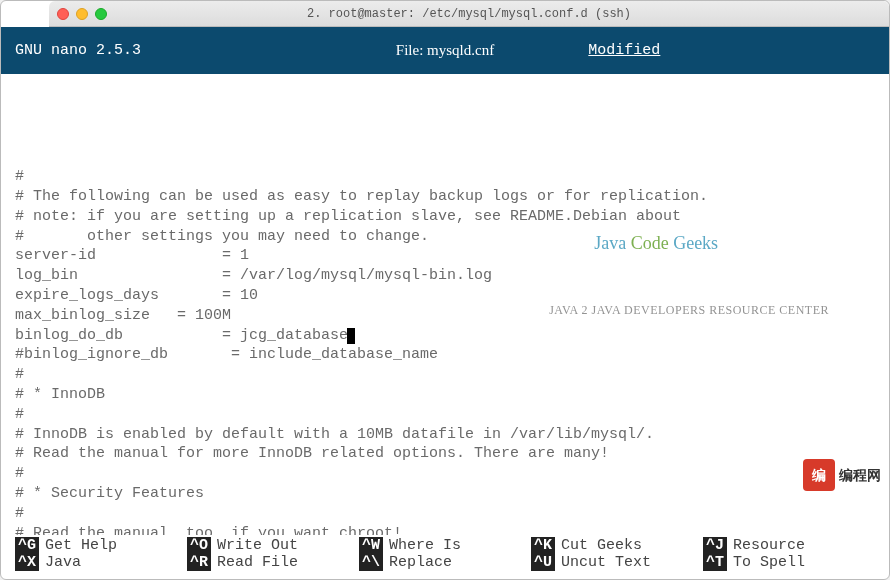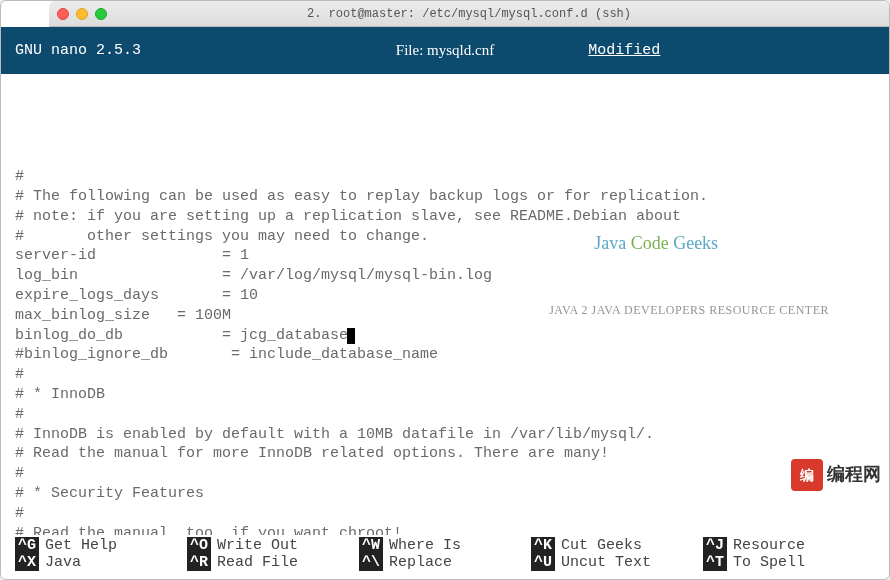--- a/index.html
+++ b/index.html
@@ -137,21 +137,21 @@
       display: flex;
       align-items: center;
       justify-content: center;
       color: #fff;
       font-family: Arial, sans-serif;
       font-weight: bold;
       font-size: 14px;
     }
     .bc-text {
       font-family: "Microsoft YaHei", Arial, sans-serif;
-      font-size: 18px;
+      font-size: 14px;
       font-weight: 600;
       color: #333;
     }
     .nano-footer {
       padding: 2px 14px 8px 14px;
       color: #444;
       font-size: 15px;
     }
     .footer-row {
       display: flex;

